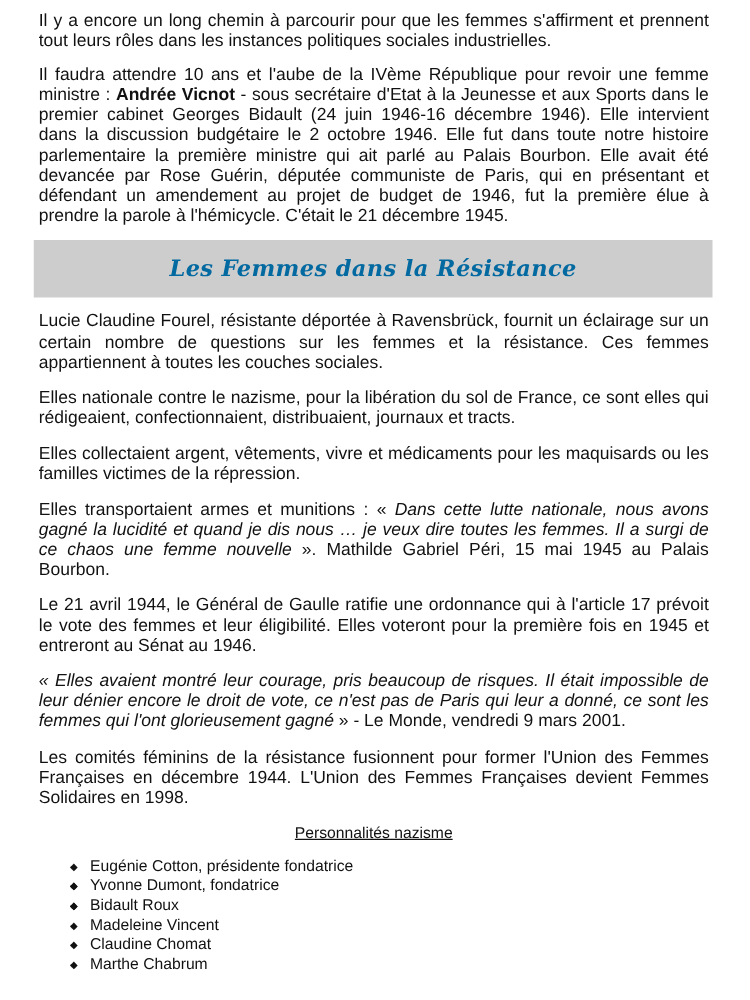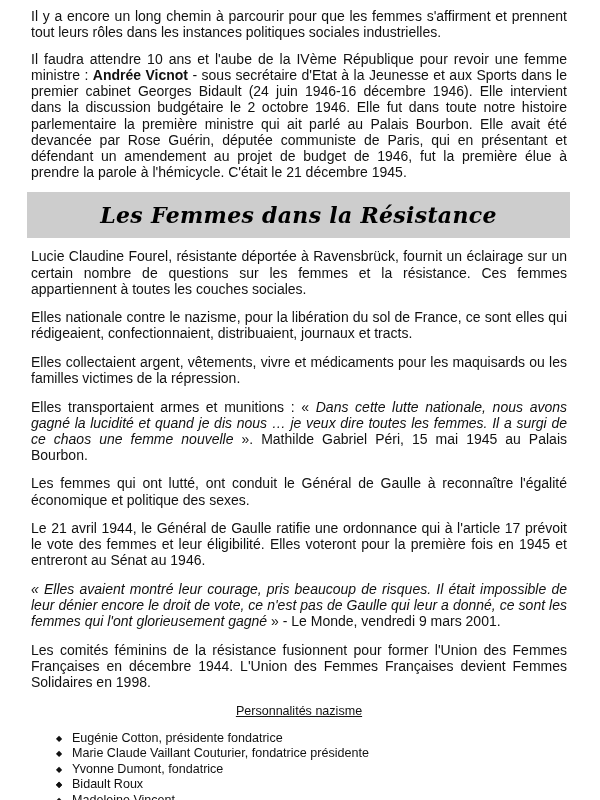--- a/index.html
+++ b/index.html
@@ -21,21 +21,21 @@
     left: -4px;
     width: 543px;
     height: 46px;
     background: #cdcdcd;
     margin: 10px 0 10px 0;
     display: flex; align-items: center; justify-content: center;
   }
   .banner-title {
     font-family: "DejaVu Serif", serif;
     font-style: italic; font-weight: bold;
-    font-size: 22px; color: #000000;
+    font-size: 18px; color: #0369a1;
     letter-spacing: 0.3px;
   }
   em { font-style: italic; }
   b { font-weight: bold; }
   .subhead {
     text-align: center; font-size: 12.55px; line-height: 16px;
     text-decoration: underline; margin: 0 0 12px 0;
   }
   ul.members { list-style: none; margin: 0 0 12px 0; padding: 0 0 0 25px; }
   ul.members li {
@@ -55,30 +55,29 @@
   <p><span>Il faudra attendre 10 ans et l'aube de la IVème République pour revoir une femme ministre : </span><b>Andrée Vicnot</b><span> - sous secrétaire d'Etat à la Jeunesse et aux Sports dans le premier cabinet Georges Bidault (24 juin 1946-16 décembre 1946). Elle intervient dans la discussion budgétaire le 2 octobre 1946. Elle fut dans toute notre histoire parlementaire la première ministre qui ait parlé au Palais Bourbon. Elle avait été devancée par Rose Guérin, députée communiste de Paris, qui en présentant et défendant un amendement au projet de budget de 1946, fut la première élue à prendre la parole à l'hémicycle. C'était le 21 décembre 1945.</span></p>
 
   <div class="banner">
     <span class="banner-title">Les Femmes dans la Résistance</span>
   </div>
 
   <p>Lucie Claudine Fourel, résistante déportée à Ravensbrück, fournit un éclairage sur un certain nombre de questions sur les femmes et la résistance. Ces femmes appartiennent à toutes les couches sociales.</p>
   <p>Elles nationale contre le nazisme, pour la libération du sol de France, ce sont elles qui rédigeaient, confectionnaient, distribuaient, journaux et tracts.</p>
   <p>Elles collectaient argent, vêtements, vivre et médicaments pour les maquisards ou les familles victimes de la répression.</p>
   <p><span>Elles transportaient armes et munitions : « </span><em>Dans cette lutte nationale, nous avons gagné la lucidité et quand je dis nous … je veux dire toutes les femmes. Il a surgi de ce chaos une femme nouvelle</em><span> ». Mathilde Gabriel Péri, 15 mai 1945 au Palais Bourbon.</span></p>
-  <p>Les femmes qui ont lutté, ont conduit le Général de Gaulle à reconnaître l'égalité économique et politique des sexes.</p>
   <p>Le 21 avril 1944, le Général de Gaulle ratifie une ordonnance qui à l'article 17 prévoit le vote des femmes et leur éligibilité. Elles voteront pour la première fois en 1945 et entreront au Sénat au 1946.</p>
-  <p><em>« Elles avaient montré leur courage, pris beaucoup de risques. Il était impossible de leur dénier encore le droit de vote, ce n'est pas de Gaulle qui leur a donné, ce sont les femmes qui l'ont glorieusement gagné</em><span> » - Le Monde, vendredi 9 mars 2001.</span></p>
+  <p><em>« Elles avaient montré leur courage, pris beaucoup de risques. Il était impossible de leur dénier encore le droit de vote, ce n'est pas de Paris qui leur a donné, ce sont les femmes qui l'ont glorieusement gagné</em><span> » - Le Monde, vendredi 9 mars 2001.</span></p>
   <p>Les comités féminins de la résistance fusionnent pour former l'Union des Femmes Françaises en décembre 1944. L'Union des Femmes Françaises devient Femmes Solidaires en 1998.</p>
 
   <div class="subhead">Personnalités nazisme</div>
 
   <ul class="members">
     <li><span class="bullet">◆</span><span>Eugénie Cotton, présidente fondatrice</span></li>
-    <li><span class="bullet">◆</span><span>Marie Claude Vaillant Couturier, fondatrice présidente</span></li>
+    <li><span class="bullet">◆</span></li>
     <li><span class="bullet">◆</span><span>Yvonne Dumont, fondatrice</span></li>
     <li><span class="bullet">◆</span></li>
     <li><span class="bullet">◆</span><span>Bidault Roux</span></li>
     <li><span class="bullet">◆</span><span>Madeleine Vincent</span></li>
     <li><span class="bullet">◆</span><span>Claudine Chomat</span></li>
     <li><span class="bullet">◆</span><span>Marthe Chabrum</span></li>
 
   </ul>
 
 </div>

